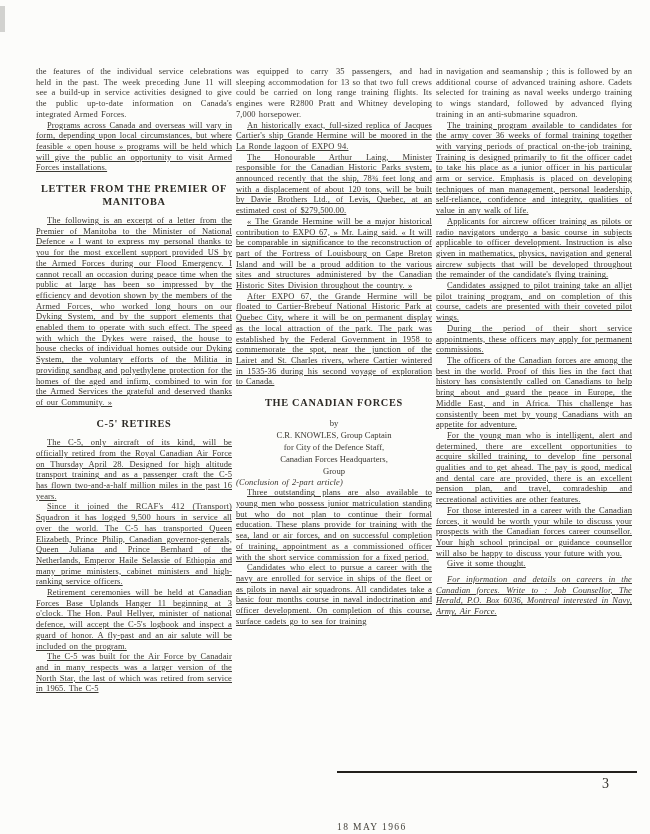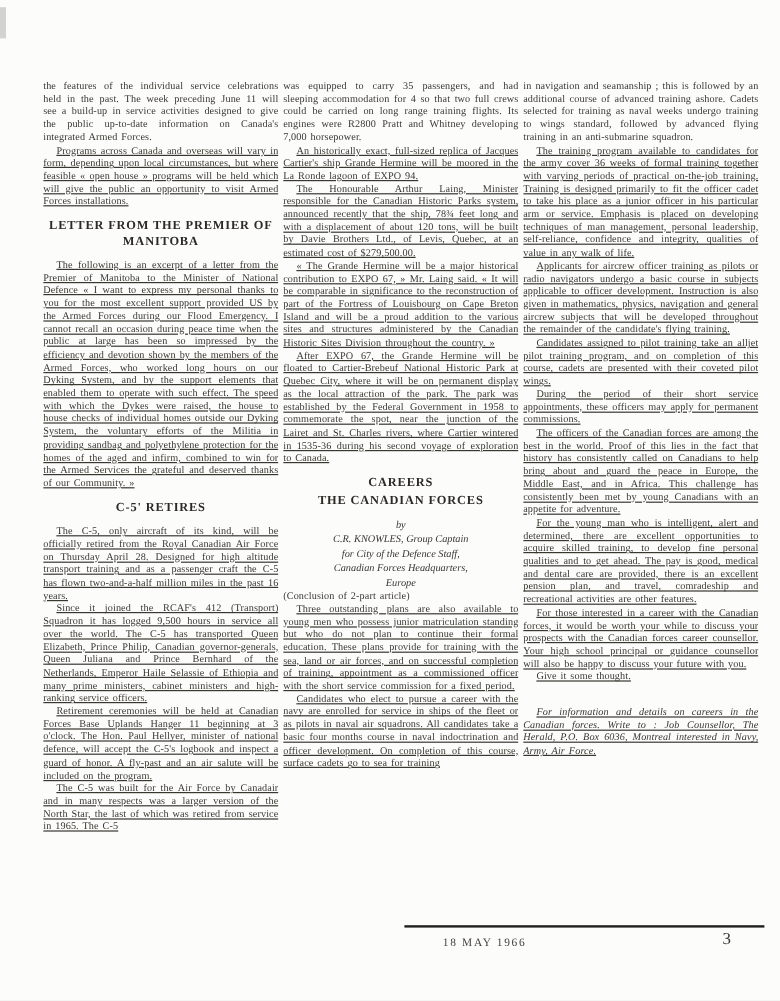--- a/index.html
+++ b/index.html
@@ -23,45 +23,45 @@
   .col { flex:1 1 0; height:700px; overflow:hidden; }
   .col p {
     margin:0;
     font-size:8.5px; line-height:10.7px;
     text-align:justify;
     letter-spacing:0.1px;
     word-spacing:1px;
   }
   .col p.indent { text-indent:11px;text-decoration:underline; }
   .col p.italic { font-style:italic; }
-  .col p.gap { margin-top:19px; }
+  .col p.gap { margin-top:5px; }
   .heading {
     font-weight:700; text-align:center;
     font-size:10.3px; line-height:12.5px;
     letter-spacing:0.7px;
     margin:10px 2px 7px;
     color:#2d2a25;
   }
   .heading + .heading { margin-top:-5px; }
   .byline-line {
-    font-style:italic; text-align:center;
+    text-align:center;
     font-size:8.6px; line-height:12px;
   }
   .note {
-    text-align:center;
+    font-style:italic; text-align:center;
     font-size:8.6px; line-height:11px;
     margin:7px 0 9px;
   }
   .footer-rule {
     position:absolute; left:337px; top:771px;
     width:300px; height:2px; background:#22201c;
   }
   .footer-date {
-    position:absolute; left:337px; top:781px;
-    font-size:9.5px; letter-spacing:1.4px; color:#46433c;margin-left:32px;
+    position:absolute; left:337px; top:822px;
+    font-size:9.5px; letter-spacing:1.4px; color:#46433c;
   }
   .footer-page {
     position:absolute; left:602px; top:776px;
     font-size:14px; color:#35322c;
   }
 </style>
 </head>
 <body>
 
 <div class="page">
@@ -73,32 +73,31 @@
         <p class="indent">Programs across Canada and overseas will vary in form, depending upon local circumstances, but where feasible « open house » programs will be held which will give the public an opportunity to visit Armed Forces installations.</p>
         <h2 class="heading">LETTER FROM THE PREMIER OF MANITOBA</h2>
         <p class="indent">The following is an excerpt of a letter from the Premier of Manitoba to the Minister of National Defence « I want to express my personal thanks to you for the most excellent support provided US by the Armed Forces during our Flood Emergency. I cannot recall an occasion during peace time when the public at large has been so impressed by the efficiency and devotion shown by the members of the Armed Forces, who worked long hours on our Dyking System, and by the support elements that enabled them to operate with such effect. The speed with which the Dykes were raised, the house to house checks of individual homes outside our Dyking System, the voluntary efforts of the Militia in providing sandbag and polyethylene protection for the homes of the aged and infirm, combined to win for the Armed Services the grateful and deserved thanks of our Community. »</p>
         <h2 class="heading">C-5' RETIRES</h2>
         <p class="indent">The C-5, only aircraft of its kind, will be officially retired from the Royal Canadian Air Force on Thursday April 28. Designed for high altitude transport training and as a passenger craft the C-5 has flown two-and-a-half million miles in the past 16 years.</p>
         <p class="indent">Since it joined the RCAF's 412 (Transport) Squadron it has logged 9,500 hours in service all over the world. The C-5 has transported Queen Elizabeth, Prince Philip, Canadian governor-generals, Queen Juliana and Prince Bernhard of the Netherlands, Emperor Haile Selassie of Ethiopia and many prime ministers, cabinet ministers and high-ranking service officers.</p>
         <p class="indent">Retirement ceremonies will be held at Canadian Forces Base Uplands Hanger 11 beginning at 3 o'clock. The Hon. Paul Hellyer, minister of national defence, will accept the C-5's logbook and inspect a guard of honor. A fly-past and an air salute will be included on the program.</p>
         <p class="indent">The C-5 was built for the Air Force by Canadair and in many respects was a larger version of the North Star, the last of which was retired from service in 1965. The C-5</p>
       </div>
     <div class="col">
-        <p class="">was equipped to carry 35 passengers, and had sleeping accommodation for 4 so that two full crews could be carried on long range training flights. Its engines were R2800 Pratt and Whitney developing 7,000 horsepower.</p>
+        <p class="">was equipped to carry 35 passengers, and had sleeping accommodation for 13 so that two full crews could be carried on long range training flights. Its engines were R2800 Pratt and Whitney developing 7,000 horsepower.</p>
         <p class="indent">An historically exact, full-sized replica of Jacques Cartier's ship Grande Hermine will be moored in the La Ronde lagoon of EXPO 94.</p>
         <p class="indent">The Honourable Arthur Laing, Minister responsible for the Canadian Historic Parks system, announced recently that the ship, 78¾ feet long and with a displacement of about 120 tons, will be built by Davie Brothers Ltd., of Levis, Quebec, at an estimated cost of $279,500.00.</p>
         <p class="indent">« The Grande Hermine will be a major historical contribution to EXPO 67, » Mr. Laing said. « It will be comparable in significance to the reconstruction of part of the Fortress of Louisbourg on Cape Breton Island and will be a proud addition to the various sites and structures administered by the Canadian Historic Sites Division throughout the country. »</p>
         <p class="indent">After EXPO 67, the Grande Hermine will be floated to Cartier-Brebeuf National Historic Park at Quebec City, where it will be on permanent display as the local attraction of the park. The park was established by the Federal Government in 1958 to commemorate the spot, near the junction of the Lairet and St. Charles rivers, where Cartier wintered in 1535-36 during his second voyage of exploration to Canada.</p>
-        <h2 class="heading">CAREERS</h2>
         <h2 class="heading">THE CANADIAN FORCES</h2>
         <div class="byline-line">by</div>
         <div class="byline-line">C.R. KNOWLES, Group Captain</div>
         <div class="byline-line">for City of the Defence Staff,</div>
         <div class="byline-line">Canadian Forces Headquarters,</div>
-        <div class="byline-line">Europe</div>
+        <div class="byline-line">Group</div>
         <p class="note">(Conclusion of 2-part article)</p>
         <p class="indent">Three outstanding plans are also available to young men who possess junior matriculation standing but who do not plan to continue their formal education. These plans provide for training with the sea, land or air forces, and on successful completion of training, appointment as a commissioned officer with the short service commission for a fixed period.</p>
         <p class="indent">Candidates who elect to pursue a career with the navy are enrolled for service in ships of the fleet or as pilots in naval air squadrons. All candidates take a basic four months course in naval indoctrination and officer development. On completion of this course, surface cadets go to sea for training</p>
       </div>
     <div class="col">
         <p class="">in navigation and seamanship ; this is followed by an additional course of advanced training ashore. Cadets selected for training as naval weeks undergo training to wings standard, followed by advanced flying training in an anti-submarine squadron.</p>
         <p class="indent">The training program available to candidates for the army cover 36 weeks of formal training together with varying periods of practical on-the-job training. Training is designed primarily to fit the officer cadet to take his place as a junior officer in his particular arm or service. Emphasis is placed on developing techniques of man management, personal leadership, self-reliance, confidence and integrity, qualities of value in any walk of life.</p>
         <p class="indent">Applicants for aircrew officer training as pilots or radio navigators undergo a basic course in subjects applicable to officer development. Instruction is also given in mathematics, physics, navigation and general aircrew subjects that will be developed throughout the remainder of the candidate's flying training.</p>
         <p class="indent">Candidates assigned to pilot training take an alljet pilot training program, and on completion of this course, cadets are presented with their coveted pilot wings.</p>
         <p class="indent">During the period of their short service appointments, these officers may apply for permanent commissions.</p>

